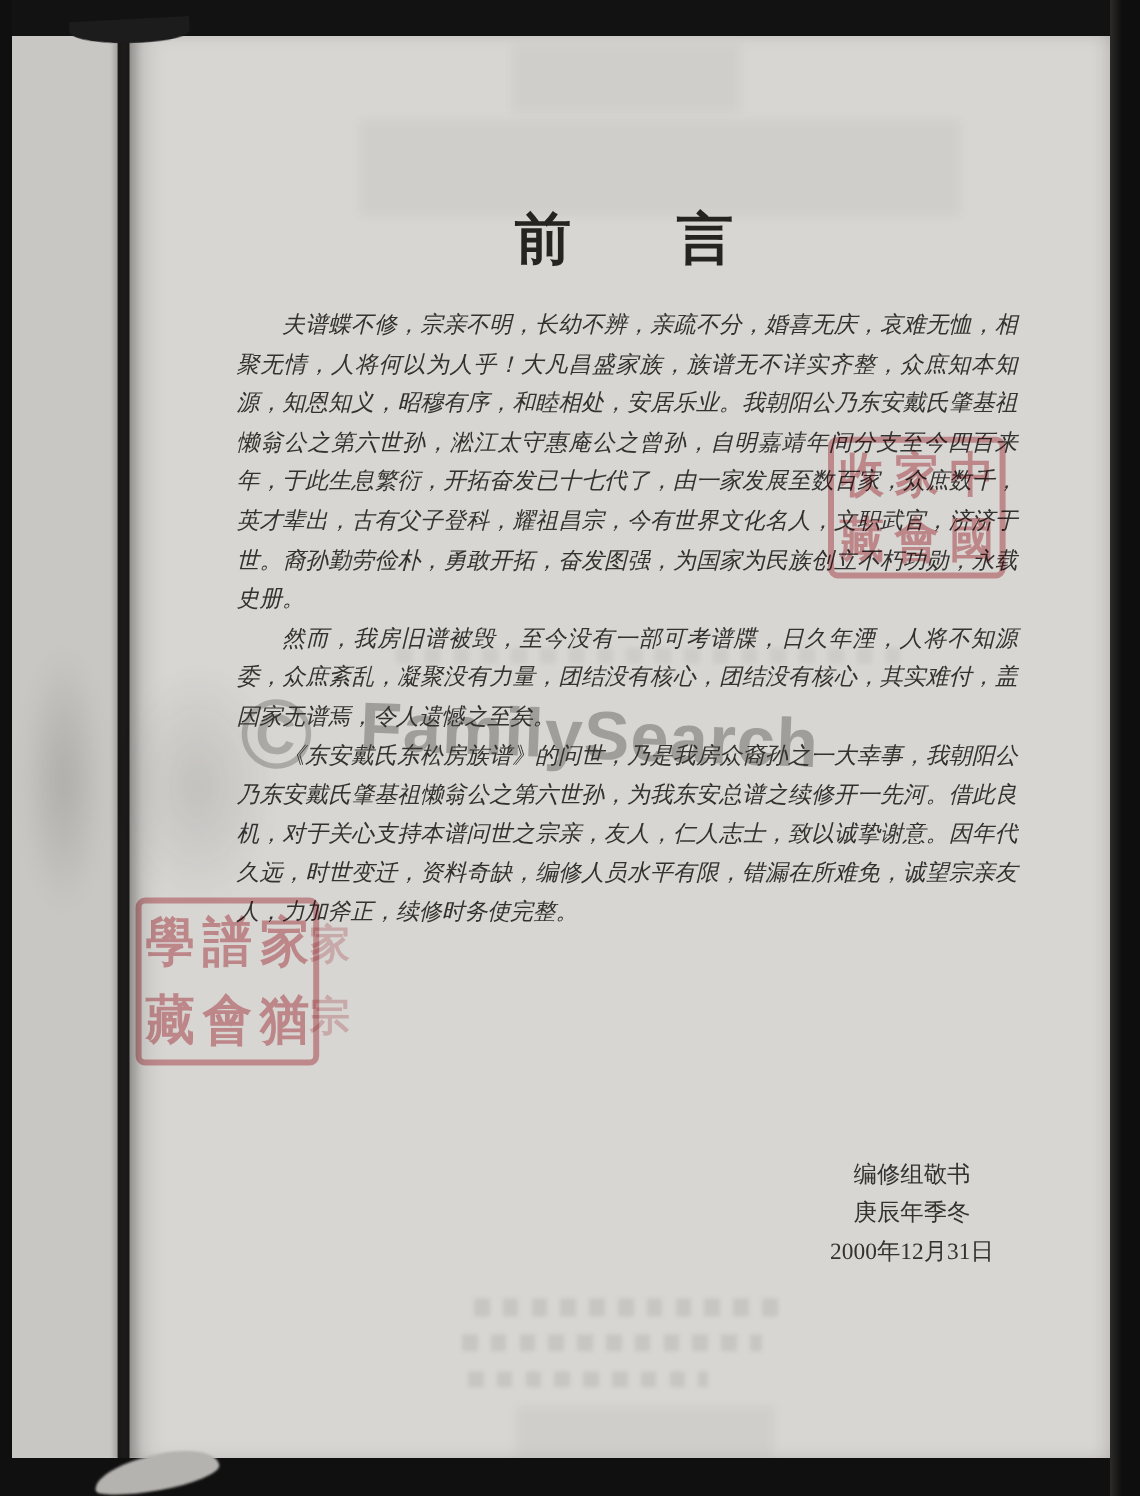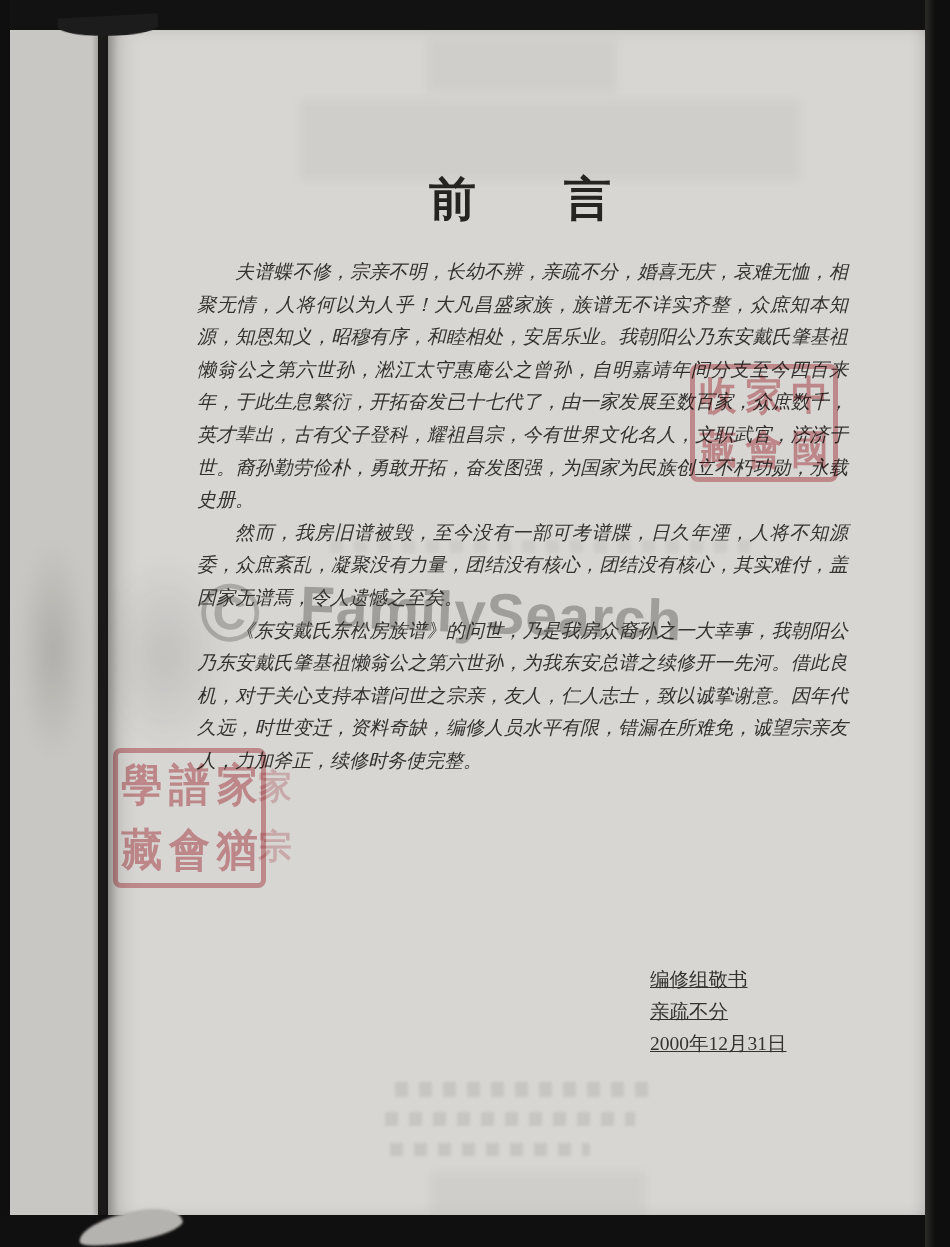--- a/index.html
+++ b/index.html
@@ -65,22 +65,22 @@
     font-size:47px; font-weight:bold; color:#262420; letter-spacing:0;
   }
   .body-text {
     left:197px; top:256px; width:651px; z-index:5;
     font-size:19px; line-height:32.6px; color:#343230;
     text-align:justify;
   }
   .body-text p { text-indent:2em;font-style:italic; }
   .signature {
     left:650px; top:964px; width:220px; z-index:5;
-    display:flex; flex-direction:column; 
-    font-size:19.5px; line-height:32px; color:#343230;text-decoration:underline;
+    display:flex; flex-direction:column; align-items:center;
+    font-size:19.5px; line-height:32px; color:#343230;
   }
 
   
   .watermark { z-index:4; color:rgba(78,78,76,.38); mix-blend-mode:multiply;
     font-family:"Liberation Sans","DejaVu Sans",sans-serif; }
   .wm-symbol { left:200px; top:566px; font-size:82px; font-weight:bold;
     transform:rotate(2deg); color:rgba(78,78,76,.30); }
   .wm-text { left:300px; top:580px; font-size:57px; font-weight:bold;
     transform:rotate(2.2deg); letter-spacing:1px; }
 
@@ -135,21 +135,21 @@
 </div>
 
 <div class="abs body-text">
   <p>夫谱蝶不修，宗亲不明，长幼不辨，亲疏不分，婚喜无庆，哀难无恤，相聚无情，人将何以为人乎！大凡昌盛家族，族谱无不详实齐整，众庶知本知源，知恩知义，昭穆有序，和睦相处，安居乐业。我朝阳公乃东安戴氏肇基祖懒翁公之第六世孙，淞江太守惠庵公之曾孙，自明嘉靖年间分支至今四百来年，于此生息繁衍，开拓奋发已十七代了，由一家发展至数百家，众庶数千，英才辈出，古有父子登科，耀祖昌宗，今有世界文化名人，文职武官，济济于世。裔孙勤劳俭朴，勇敢开拓，奋发图强，为国家为民族创立不朽功勋，永载史册。</p>
   <p>然而，我房旧谱被毁，至今没有一部可考谱牒，日久年湮，人将不知源委，众庶紊乱，凝聚没有力量，团结没有核心，团结没有核心，其实难付，盖因家无谱焉，令人遗憾之至矣。</p>
   <p>《东安戴氏东松房族谱》的问世，乃是我房众裔孙之一大幸事，我朝阳公乃东安戴氏肇基祖懒翁公之第六世孙，为我东安总谱之续修开一先河。借此良机，对于关心支持本谱问世之宗亲，友人，仁人志士，致以诚挚谢意。因年代久远，时世变迁，资料奇缺，编修人员水平有限，错漏在所难免，诚望宗亲友人，力加斧正，续修时务使完整。</p>
 </div>
 
 <div class="abs signature">
   <span>编修组敬书</span>
-  <span>亲疏不分</span>
+  <span>庚辰年季冬</span>
   <span>2000年12月31日</span>
 </div>
 
 <div class="abs seal seal-right">
   <span>收</span>
   <span>家</span>
   <span>中</span>
   <span>藏</span>
   <span>會</span>
   <span>國</span>

